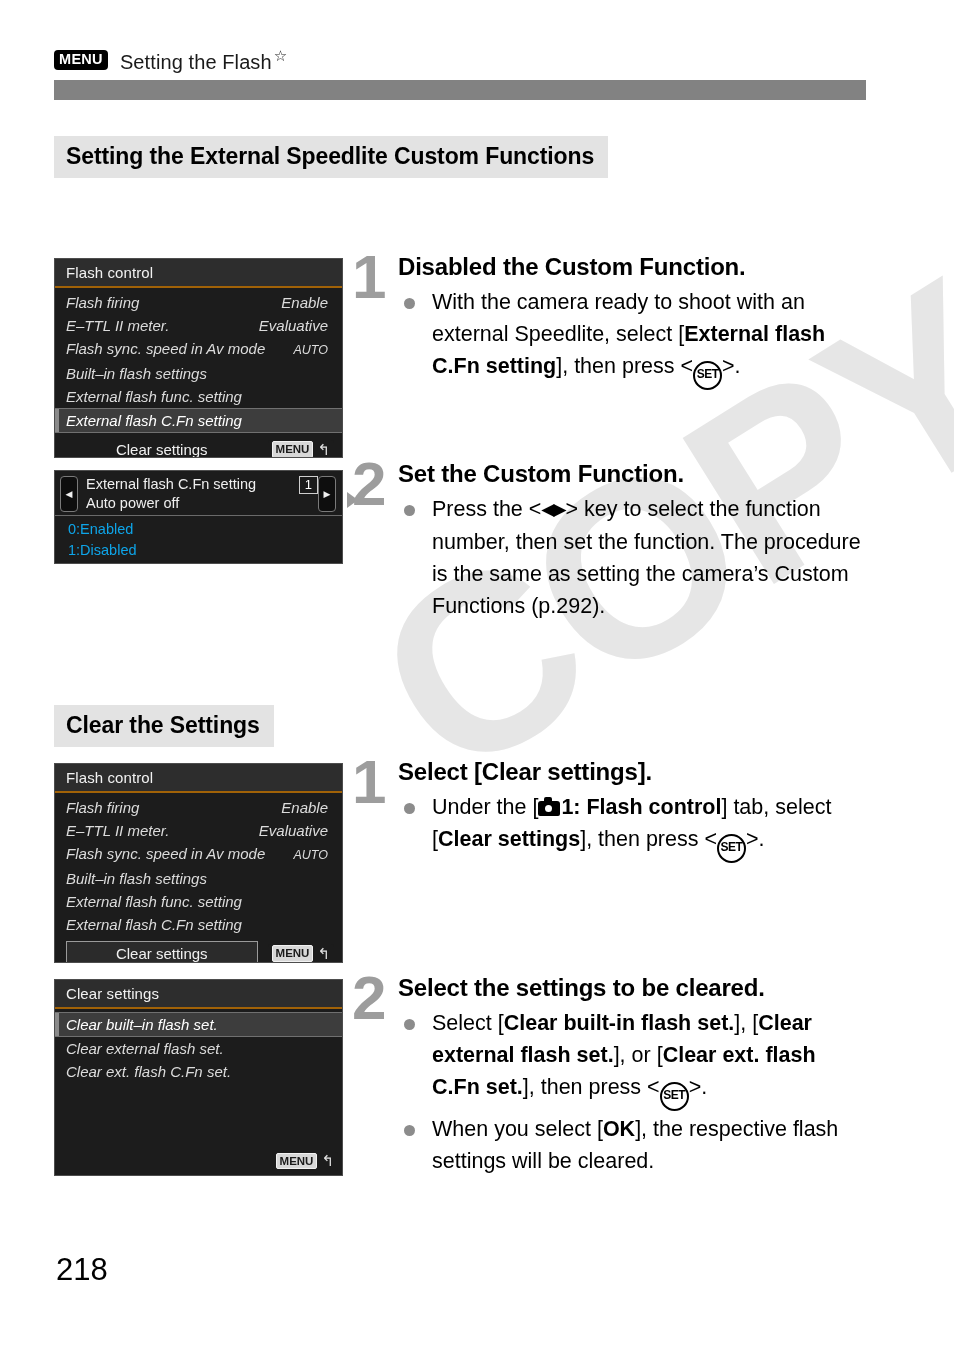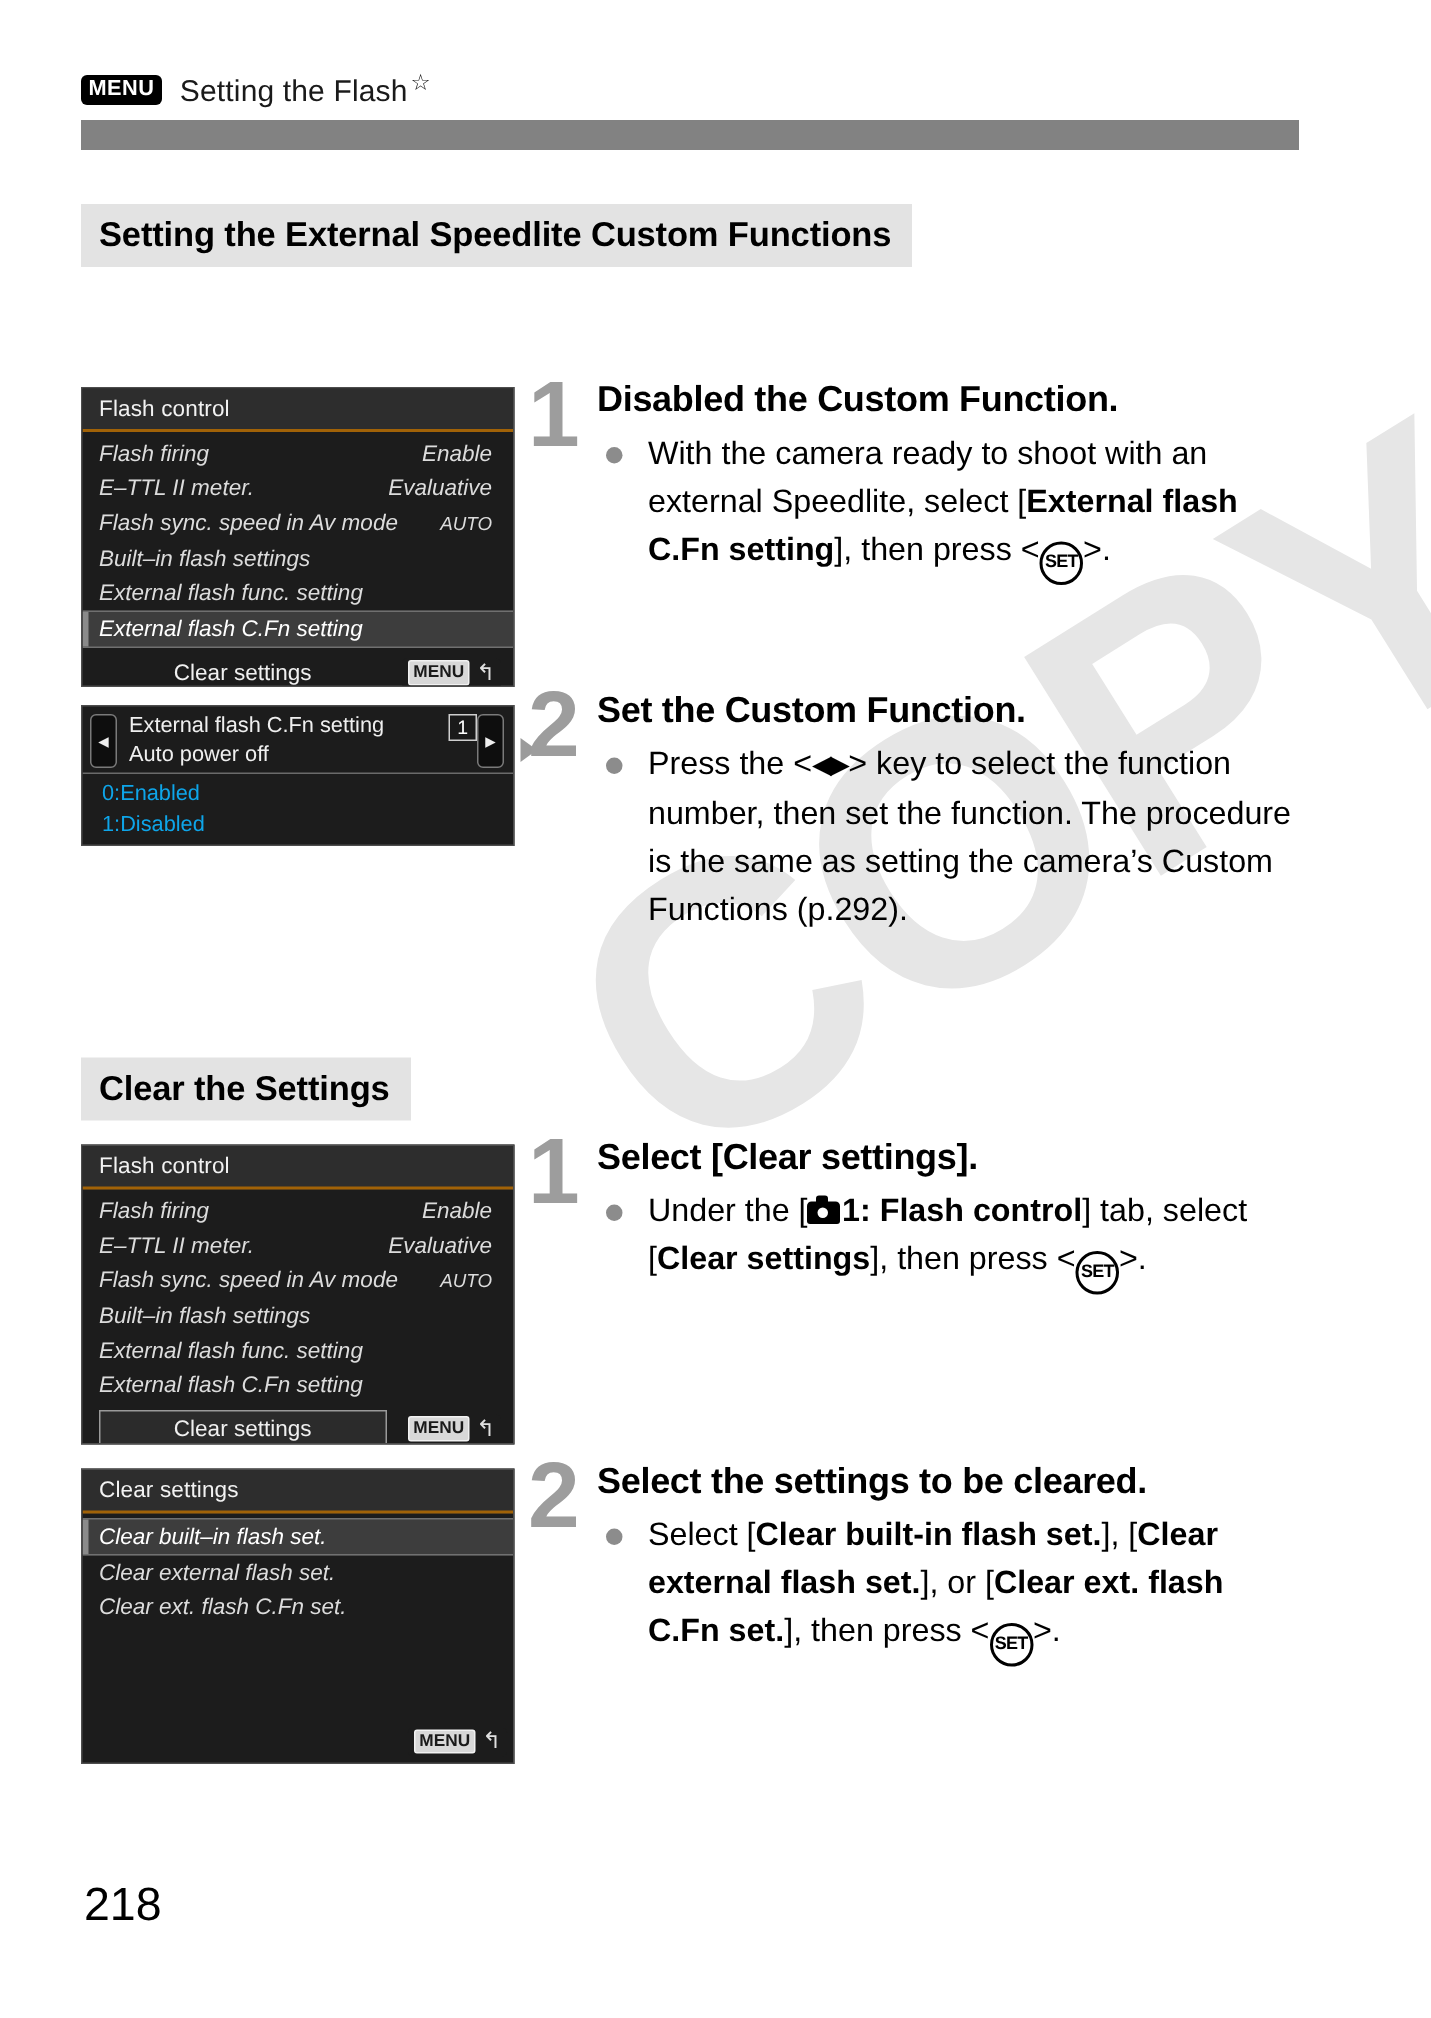--- a/index.html
+++ b/index.html
@@ -523,18 +523,21 @@
     </div>
   </div>
 
   <div class="step" id="step2b">
     <div class="step-num">2</div>
     <div class="step-head">Select the settings to be cleared.</div>
     <div class="bullets">
       <div class="bullet">
         <span class="dot"></span><span>Select [</span><b>Clear built-in flash set.</b><span>], [</span><b>Clear external flash set.</b><span>], or [</span><b>Clear</b> <b>ext. flash C.Fn set.</b><span>], then press &lt;</span><span class="setbtn">SET</span><span>&gt;.</span>
       </div>
+      <div class="bullet">
+        <span class="dot"></span><span>When you select [</span><b>OK</b><span>], the respective flash settings will be cleared.</span>
+      </div>
     </div>
   </div>
 
   <div class="page-number">218</div>
 
 </div>
 
 </body></html>

